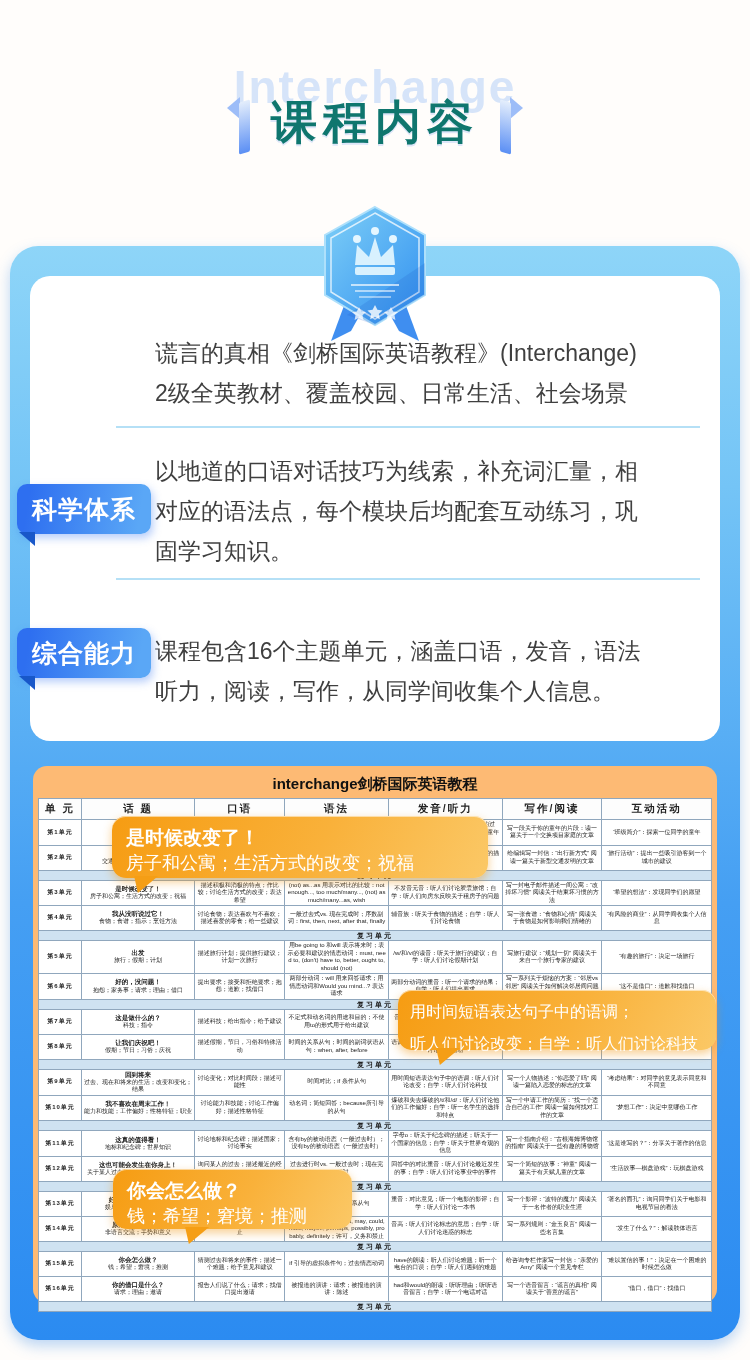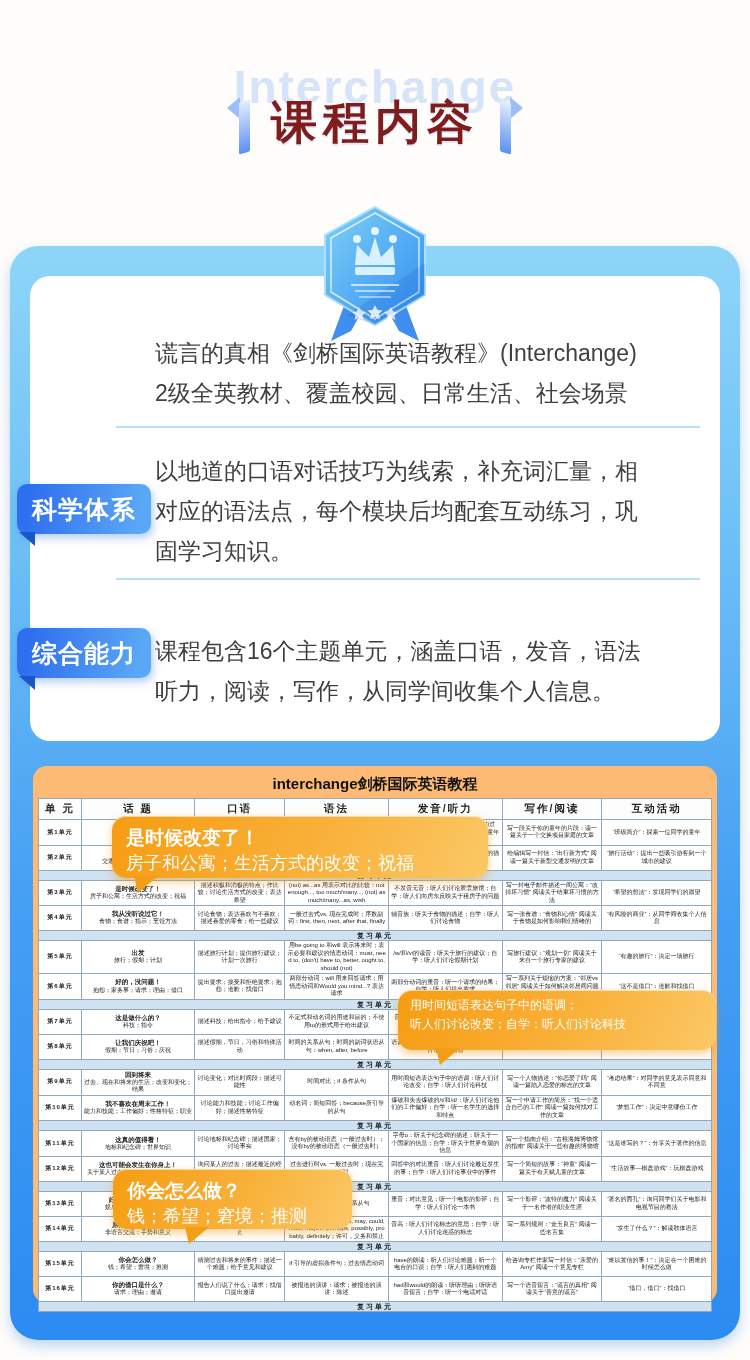--- a/index.html
+++ b/index.html
@@ -4,21 +4,21 @@
 <style>
   html,body{margin:0;padding:0;background:#fffdfb;}
   .page{position:relative;width:750px;height:1360px;margin:8px auto;overflow:hidden;
         font-family:"Liberation Sans","DejaVu Sans",sans-serif;background:#fffdfb;}
 
   
   .hero{position:absolute;left:0;top:0;width:750px;height:240px;}
   .watermark{position:absolute;left:0;top:52px;width:100%;text-align:center;
              font-size:46px;font-weight:bold;letter-spacing:2px;color:#d6e4f9;}
   .title-row{position:absolute;left:0;top:84px;width:100%;display:flex;align-items:center;justify-content:center;gap:18px;}
-  .page-title{font-size:46px;font-weight:bold;color:#7f1d1d;letter-spacing:6px;text-shadow:0 2px 0 rgba(28,102,238,.15);}
+  .page-title{font-size:46px;font-weight:bold;color:#0f766e;letter-spacing:6px;text-shadow:0 2px 0 rgba(28,102,238,.15);}
   .deco{width:26px;height:56px;position:relative;}
   .deco::before{content:"";position:absolute;left:0;top:2px;width:0;height:0;
     border-top:11px solid transparent;border-bottom:11px solid transparent;border-right:13px solid #9dbdf8;}
   .deco::after{content:"";position:absolute;left:12px;top:6px;width:11px;height:52px;
     background:linear-gradient(180deg,#e4eefc,#5b8ff4);transform:skewY(-16deg);border-radius:2px;}
   .deco.right{transform:scaleX(-1);}
 
   
   .blue-panel{position:absolute;left:10px;top:238px;width:730px;height:1094px;border-radius:28px;
     background:linear-gradient(180deg,#8ed5f8 0%,#74c4f6 22%,#459ff3 60%,#2b8bf1 100%);
@@ -62,21 +62,21 @@
     box-shadow:0 4px 10px rgba(240,150,20,.45), inset 0 1px 0 rgba(255,255,255,.55);
     padding:9px 14px;box-sizing:border-box;}
   .callout::after{content:"";position:absolute;bottom:-15px;width:0;height:0;
     border-top:17px solid #f59e15;border-left:8px solid transparent;border-right:16px solid transparent;
     transform:skewX(-14deg);}
   .co-title{font-size:19px;font-weight:bold;line-height:26px;}
   .co-text{font-size:18px;line-height:25px;white-space:pre-line;}
   .co1{left:112px;top:808px;width:376px;height:62px;}
   .co1::after{left:20px;}
   .co2{left:398px;top:982px;width:318px;height:60px;padding:6px 12px;}
-  .co2 .co-text{font-size:12px;line-height:19px;}
+  .co2 .co-text{font-size:16px;line-height:32px;}
   .co2::after{left:36px;}
   .co3{left:113px;top:1161px;width:239px;height:60px;}
   .co3::after{left:70px;}
 </style>
 </head>
 <body>
 
 <div class="page">
 
   <div class="hero">

